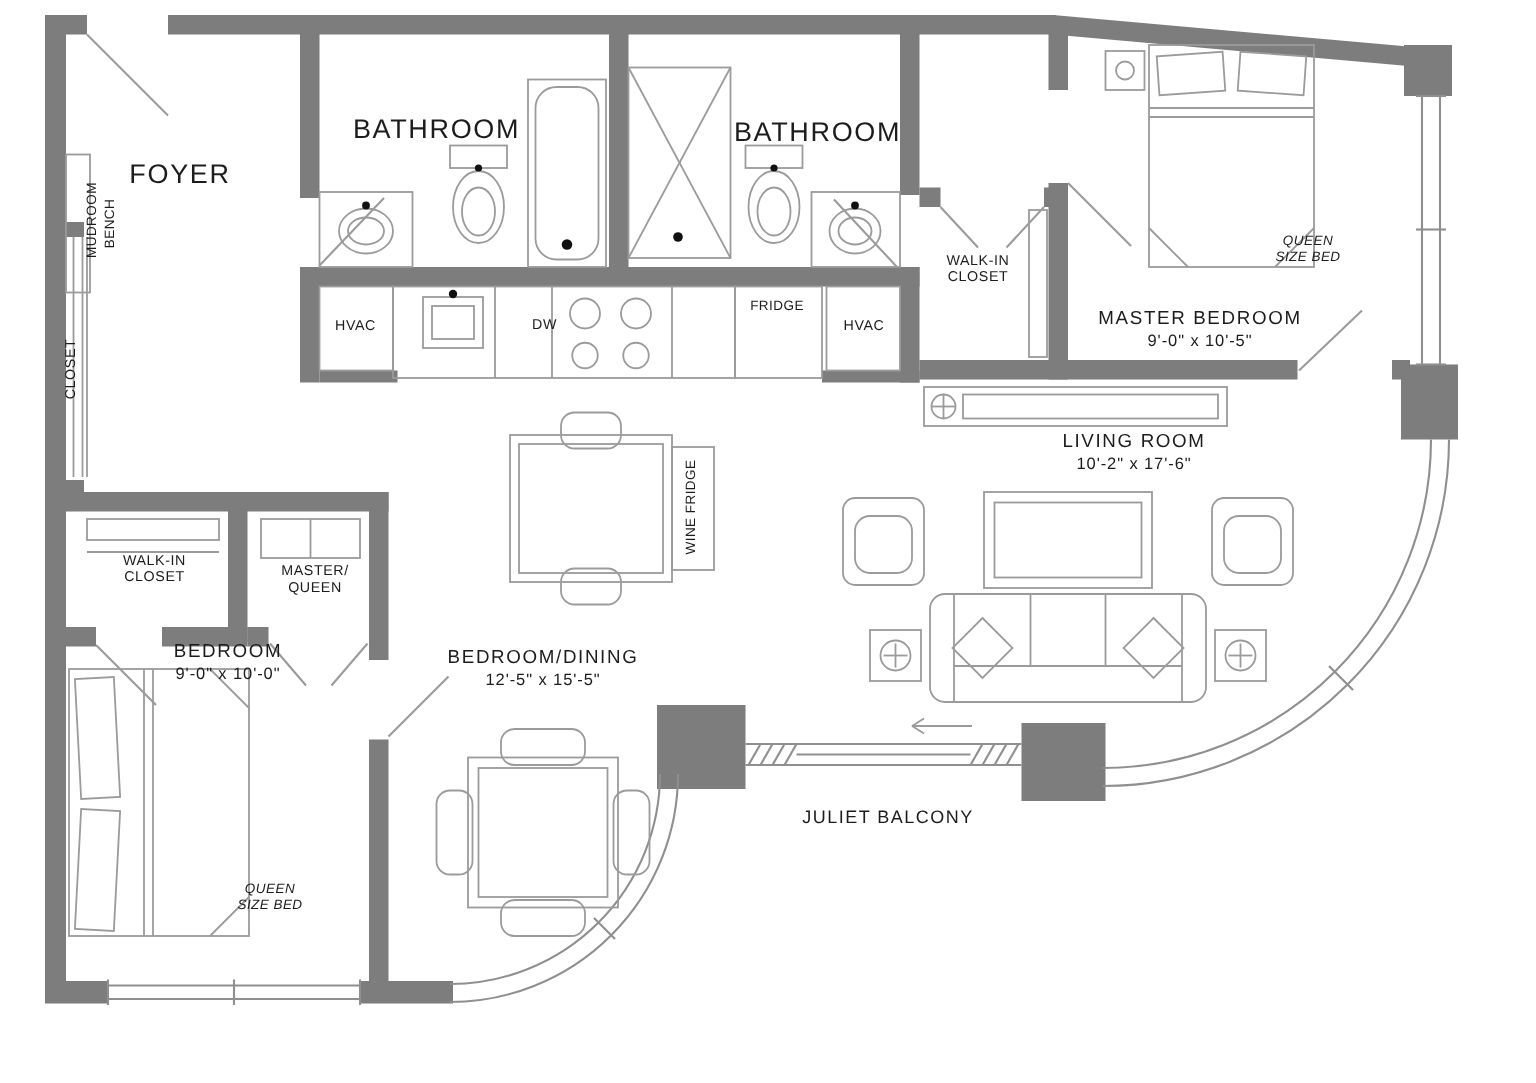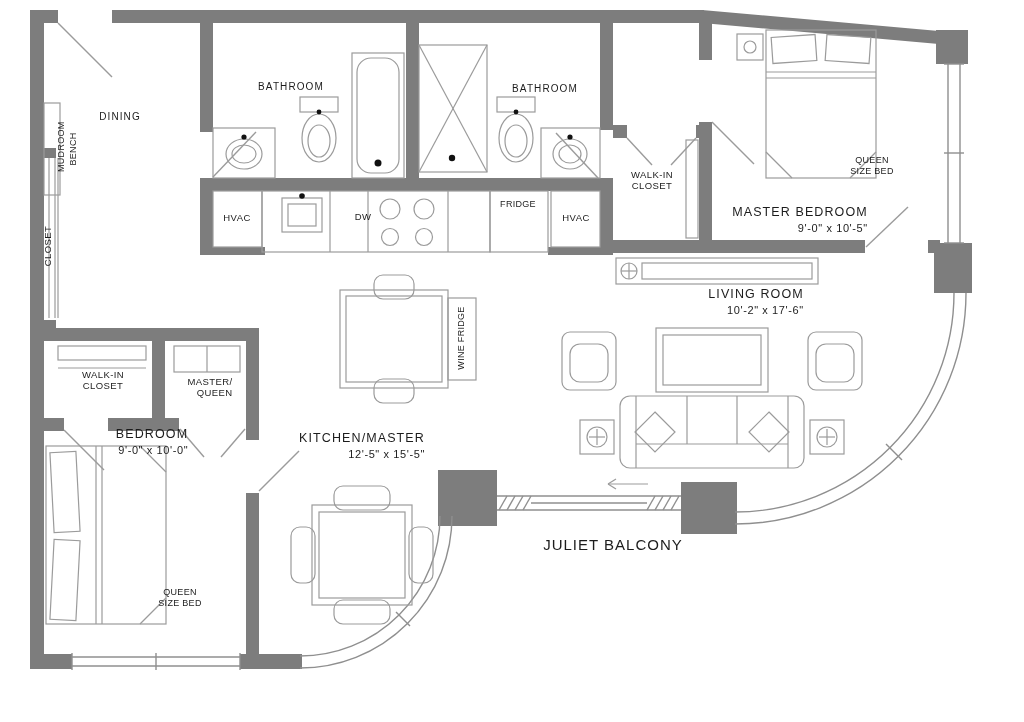--- a/index.html
+++ b/index.html
@@ -1,29 +1,29 @@
 <!DOCTYPE html>
 <html><head>
 <meta charset="utf-8">
 <style>
   html,body{margin:0;padding:0;background:#ffffff;}
   .page{position:relative;width:1024px;height:722px;background:#fff;overflow:hidden;
         font-family:"Liberation Sans",sans-serif;color:#1c1c1c;}
   .page svg{position:absolute;left:0;top:0;}
   .lbl{position:absolute;transform:translate(-50%,-50%);text-align:center;white-space:nowrap;
-       font-size:10px;letter-spacing:1.1px;line-height:1.2;}
+       font-size:18px;letter-spacing:1.1px;line-height:1.2;}
   .lbl.wrap{white-space:normal;}
   .lbl.rot{transform:translate(-50%,-50%) rotate(-90deg);}
-  .lbl2{position:absolute;transform:translate(-50%,-50%);text-align:right;line-height:1.2;}
+  .lbl2{position:absolute;transform:translate(-50%,-50%);text-align:center;line-height:1.2;}
   .rn{font-size:12.5px;letter-spacing:1.1px;white-space:nowrap;}
   .rd{font-size:11px;letter-spacing:.6px;margin-top:2px;white-space:nowrap;}
   .small{font-size:9.5px;letter-spacing:.4px;}
   .tiny{font-size:9px;letter-spacing:.3px;}
   .w60{width:62px;}
-  .w56{width:56px;}
+  .w56{width:56px;font-style:italic;}
   .w46{width:46px;line-height:1.3;}
 </style>
 </head>
 <body>
 
 <div class="page">
 
 <svg width="1024" height="722" viewBox="0 0 1024 722">
 
   <g fill="#7d7d7d" stroke="none">
@@ -228,21 +228,21 @@
     <rect x="46" y="446" width="120" height="178"></rect>
     <rect x="52" y="452" width="26" height="80" transform="rotate(-3 65 492)"></rect>
     <rect x="52" y="540" width="26" height="80" transform="rotate(3 65 580)"></rect>
     <line x1="96" y1="446" x2="96" y2="624"></line>
     <line x1="102" y1="446" x2="102" y2="624"></line>
     <line x1="140" y1="446" x2="166" y2="472"></line>
     <line x1="140" y1="624" x2="166" y2="598"></line>
   </g>
 </svg>
 
-  <div class="lbl" style="left:120px;top:117px">DINING</div>
+  <div class="lbl" style="left:120px;top:117px">FOYER</div>
   <div class="lbl rot tiny wrap w46" style="left:68px;top:149px">MUDROOM BENCH</div>
   <div class="lbl rot small" style="left:48px;top:246px">CLOSET</div>
   <div class="lbl" style="left:291px;top:87px">BATHROOM</div>
   <div class="lbl" style="left:545px;top:89px">BATHROOM</div>
   <div class="lbl small" style="left:237px;top:218px">HVAC</div>
   <div class="lbl small" style="left:363px;top:217px">DW</div>
   <div class="lbl tiny" style="left:518px;top:204px">FRIDGE</div>
   <div class="lbl small" style="left:576px;top:218px">HVAC</div>
   <div class="lbl small wrap w60" style="left:652px;top:180px">WALK-IN CLOSET</div>
   <div class="lbl tiny wrap w56" style="left:872px;top:166px">QUEEN SIZE BED</div>
@@ -253,33 +253,33 @@
   </div>
 
   <div class="lbl2" style="left:756px;top:302px">
     <div class="rn">LIVING ROOM</div>
     <div class="rd">10'-2" x 17'-6"</div>
   </div>
 
   <div class="lbl rot tiny" style="left:461px;top:338px">WINE FRIDGE</div>
 
   <div class="lbl2" style="left:362px;top:446px">
-    <div class="rn">KITCHEN/MASTER</div>
+    <div class="rn">BEDROOM/DINING</div>
     <div class="rd">12'-5" x 15'-5"</div>
   </div>
 
   <div class="lbl small wrap w60" style="left:103px;top:380px">WALK-IN CLOSET</div>
 
   <div class="lbl2" style="left:210px;top:387px">
     <div class="small">MASTER/</div>
     <div class="small">QUEEN</div>
   </div>
 
   <div class="lbl2" style="left:152px;top:442px">
     <div class="rn">BEDROOM</div>
     <div class="rd">9'-0" x 10'-0"</div>
   </div>
 
   <div class="lbl tiny wrap w56" style="left:180px;top:598px">QUEEN SIZE BED</div>
 
-  <div class="lbl small" style="left:613px;top:545px;letter-spacing:1px;font-size:15px">JULIET BALCONY</div>
+  <div class="lbl small" style="left:592px;top:545px;letter-spacing:1px;font-size:12px">JULIET BALCONY</div>
 
 </div>
 
 </body></html>

